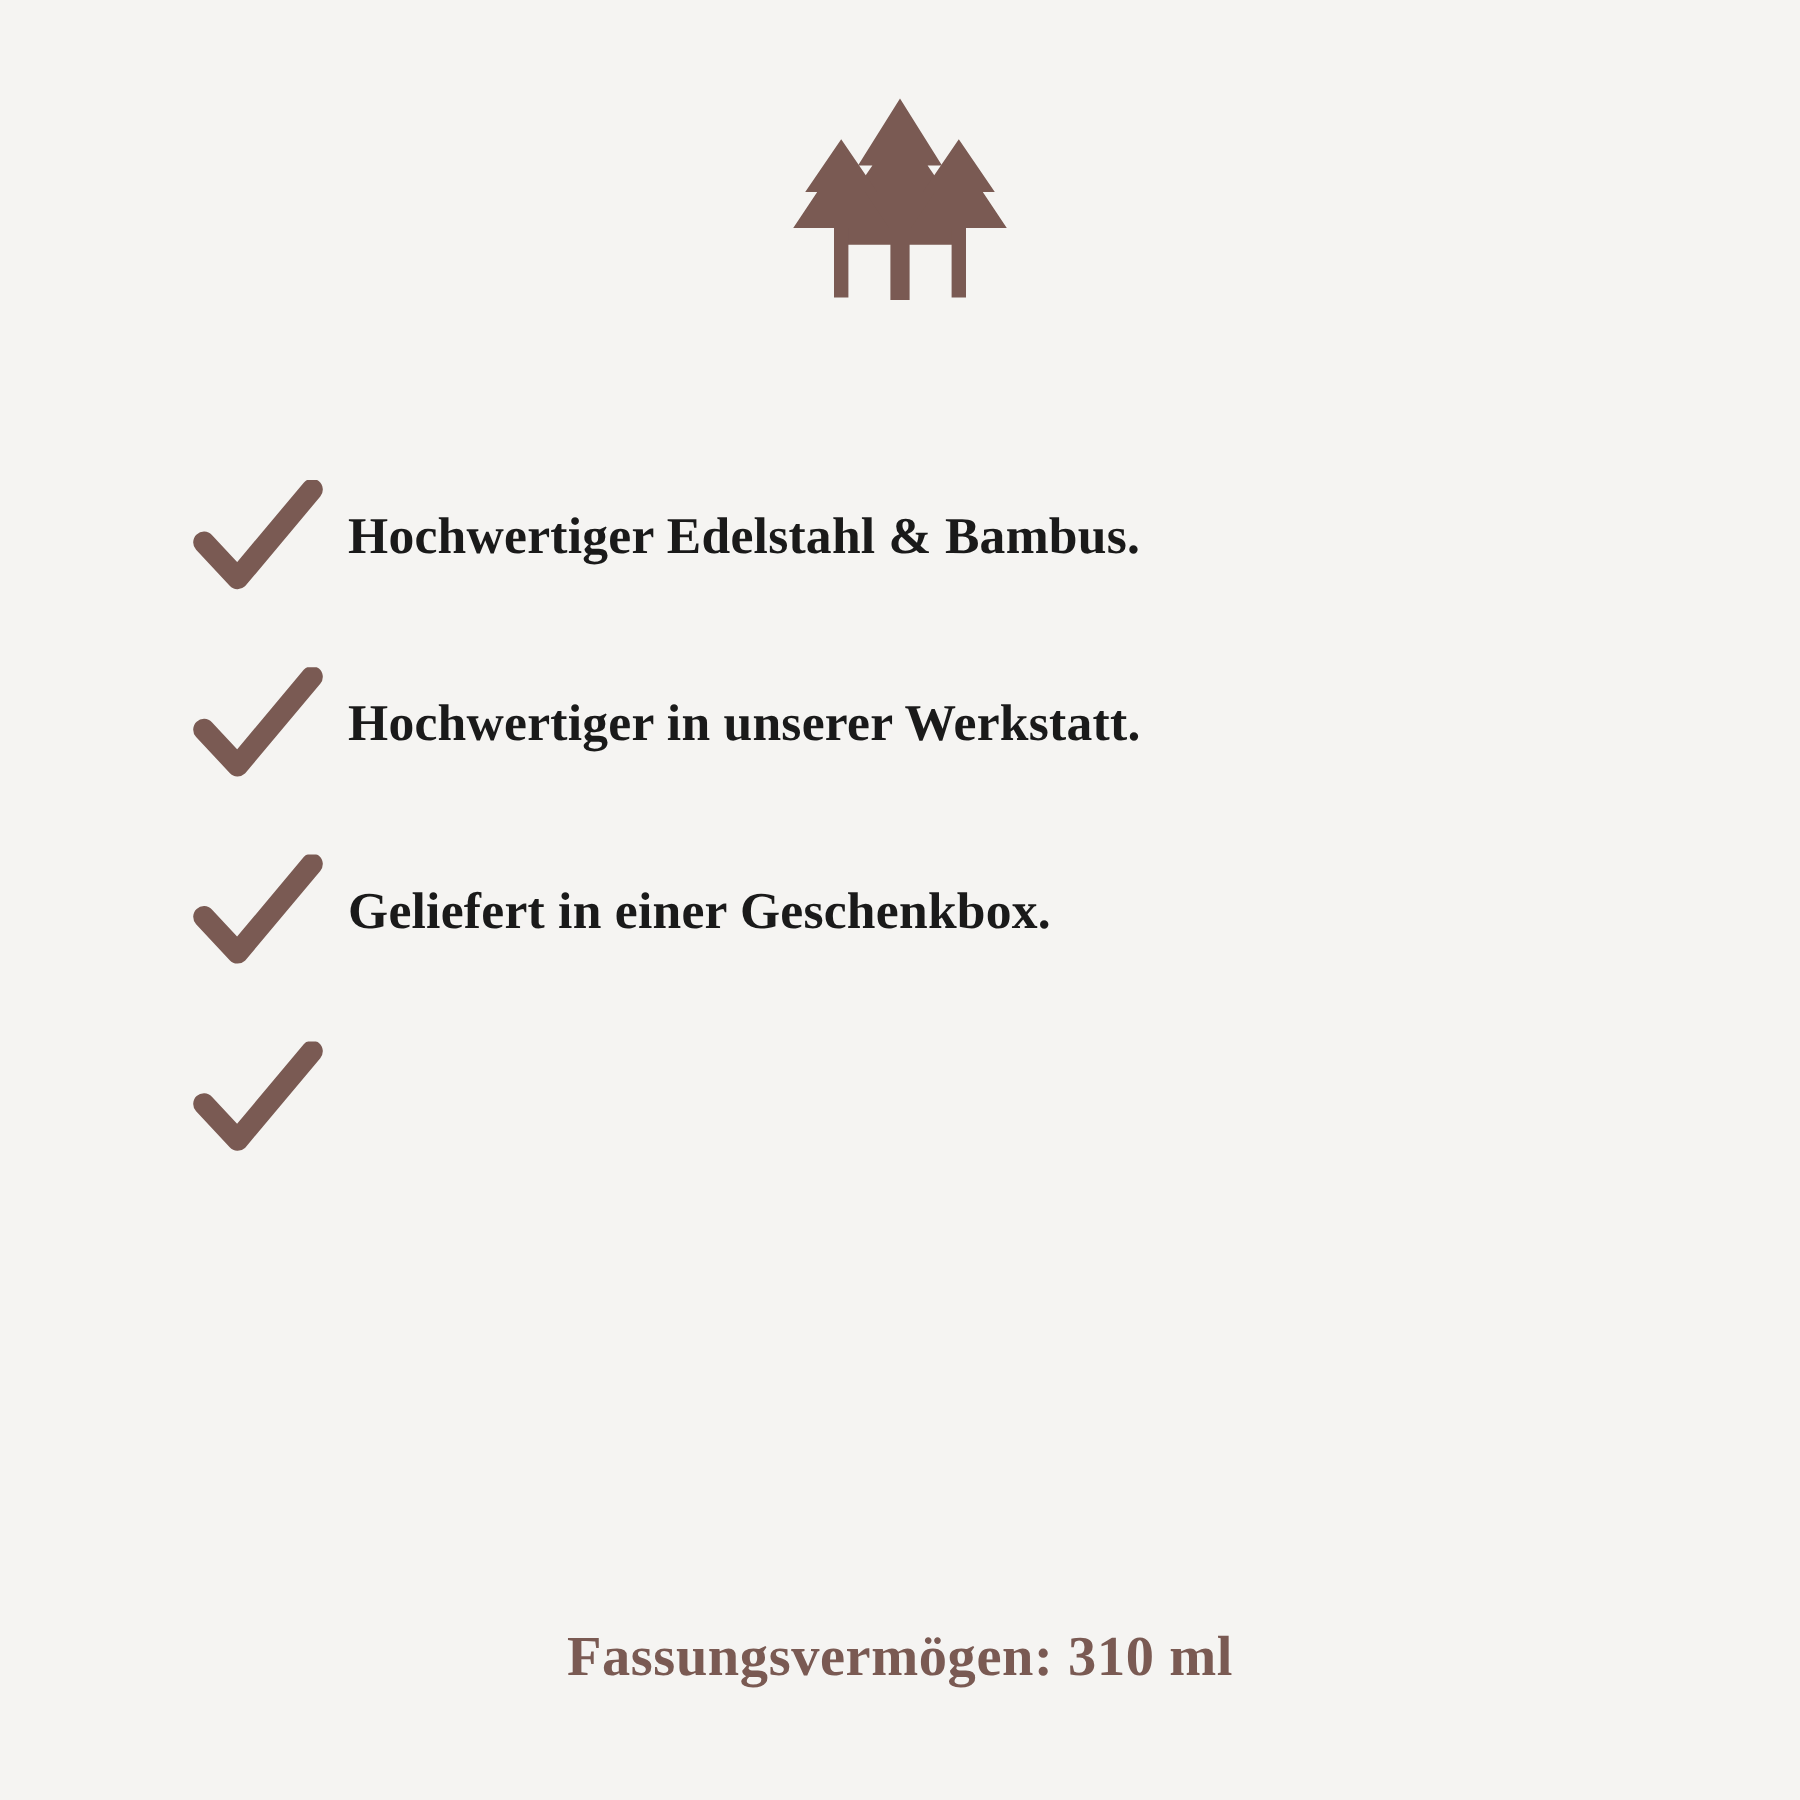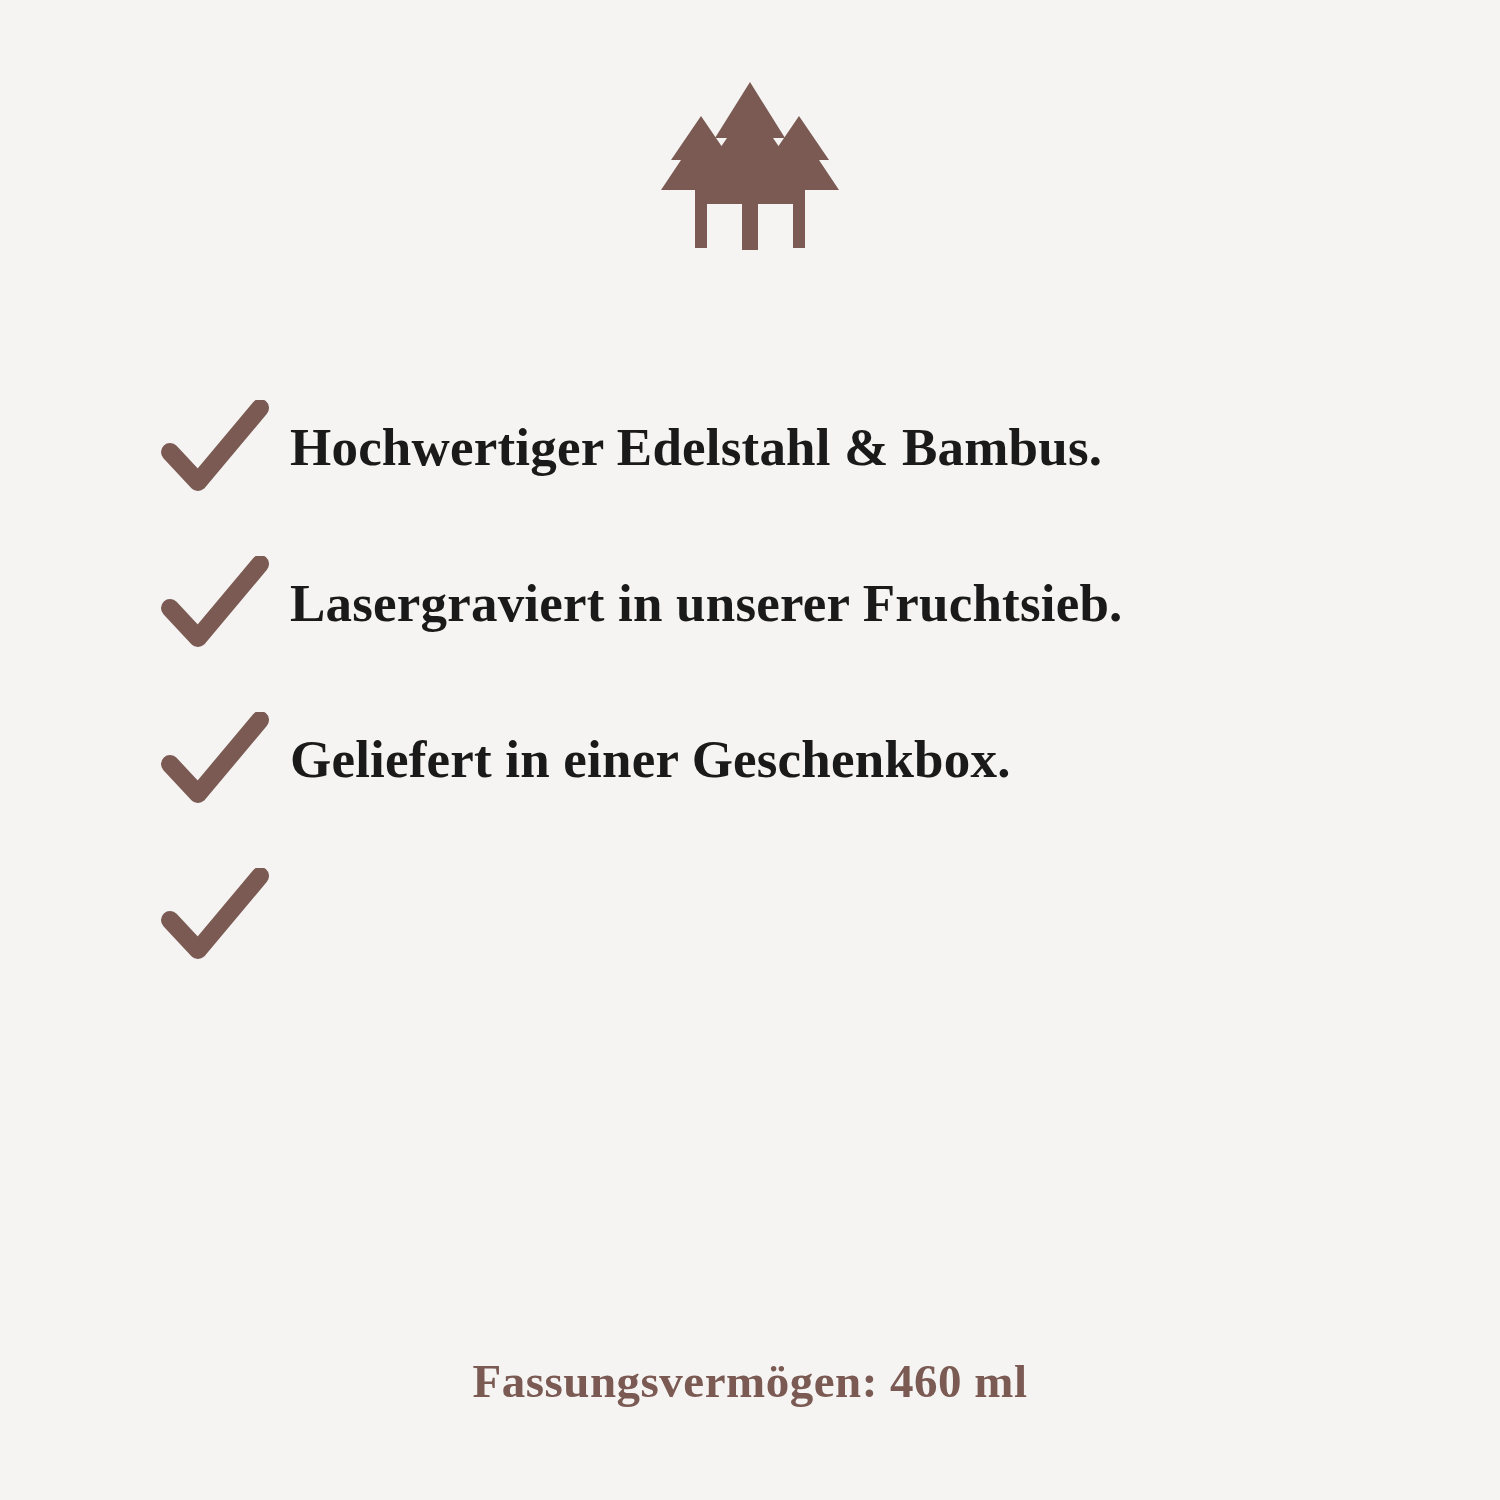--- a/index.html
+++ b/index.html
@@ -56,21 +56,21 @@
     display: flex;
     align-items: center;
     justify-content: center;
   }
   .check-cell svg {
     display: block;
   }
   .feature-text {
     font-family: "Liberation Serif", serif;
     font-weight: bold;
-    font-size: 53px;
+    font-size: 43px;
     line-height: 1.05;
     color: #1a1a1a;
     letter-spacing: 0.2px;
     white-space: nowrap;
   }
 
   
   .footer {
     position: absolute;
     left: 0;
@@ -115,21 +115,21 @@
       </div>
       <div class="feature-text">Hochwertiger Edelstahl &amp; Bambus.</div>
     </div>
 
     <div class="feature-row">
       <div class="check-cell">
         <svg width="110" height="96" viewBox="0 0 110 96" aria-hidden="true">
           <path d="M10 52 L38 82 L100 8" fill="none" stroke="#7a5a53" stroke-width="18" stroke-linecap="round" stroke-linejoin="round"></path>
         </svg>
       </div>
-      <div class="feature-text">Lasergraviert in unserer Fruchtsieb.</div>
+      <div class="feature-text">Hochwertiger in unserer Werkstatt.</div>
     </div>
 
     <div class="feature-row">
       <div class="check-cell">
         <svg width="110" height="96" viewBox="0 0 110 96" aria-hidden="true">
           <path d="M10 52 L38 82 L100 8" fill="none" stroke="#7a5a53" stroke-width="18" stroke-linecap="round" stroke-linejoin="round"></path>
         </svg>
       </div>
       <div class="feature-text">Geliefert in einer Geschenkbox.</div>
     </div>
@@ -139,16 +139,16 @@
       <div class="check-cell">
         <svg width="110" height="96" viewBox="0 0 110 96" aria-hidden="true">
           <path d="M10 52 L38 82 L100 8" fill="none" stroke="#7a5a53" stroke-width="18" stroke-linecap="round" stroke-linejoin="round"></path>
         </svg>
       </div>
     </div>
 
   </div>
 
   <div class="footer">
-    <span class="capacity">Fassungsvermögen: 460 ml</span>
+    <span class="capacity">Fassungsvermögen: 310 ml</span>
   </div>
 
 </div>
 
 </body></html>

